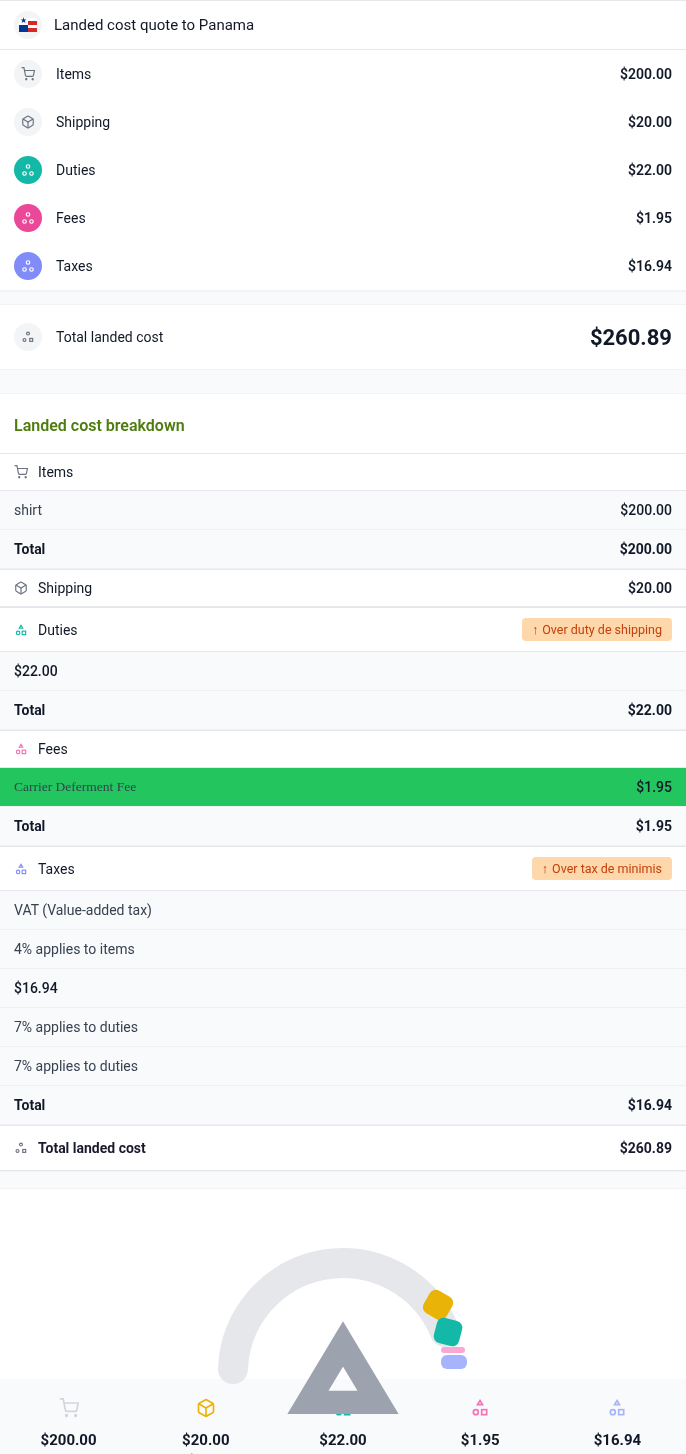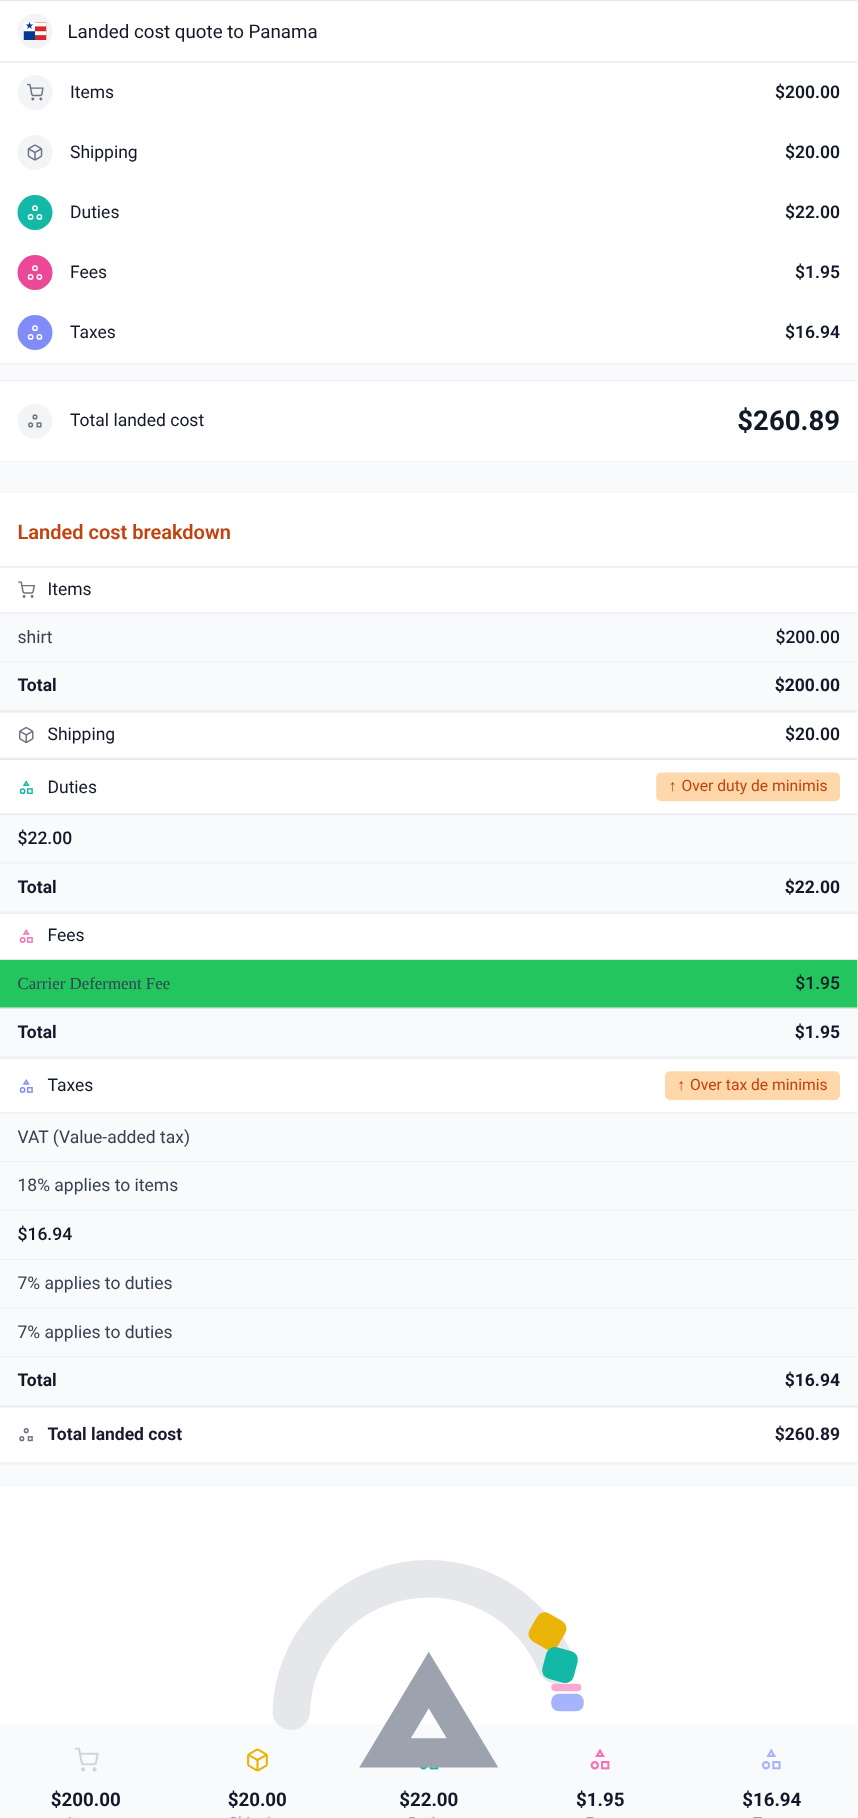--- a/index.html
+++ b/index.html
@@ -72,21 +72,21 @@
     .total-row {
       display: flex; align-items: center;
       padding: 18px 14px;
       gap: 14px;
       border-bottom: 1px solid #f1f3f5;
     }
     .total-label { font-size: 14px; flex: 1; color:#111827; }
     .total-amount { font-size: 22px; font-weight: 700; color: #111827; }
     .big-gap { height: 24px; background: #f9fafb; border-bottom: 1px solid #f1f3f5;}
 
-    .breakdown-title { font-size: 16px; font-weight: 600; padding: 22px 14px 18px; color:#c2410c; }
+    .breakdown-title { font-size: 16px; font-weight: 600; padding: 22px 14px 18px; color:#4d7c0f; }
 
     .bd-section-head {
       display: flex; align-items: center; gap: 10px;
       padding: 10px 14px;
       border-top: 1px solid #e5e7eb;
       border-bottom: 1px solid #e5e7eb;
       background: #fff;
     }
     .bd-section-head .mini-icon { color: #6b7280; }
     .bd-section-head.duties .mini-icon { color: #14b8a6; }
@@ -287,21 +287,21 @@
   <span class="mini-icon">
     <svg width="14" height="14" viewBox="0 0 24 24" fill="none" stroke="currentColor" stroke-width="2">
         <path d="M12 4 L15 9 L9 9 Z"></path>
         <circle cx="7" cy="17" r="3"></circle>
         <rect x="14" y="14" width="6" height="6"></rect>
       </svg>
   </span>
   <div class="bd-label">Duties</div>
   <span class="badge">
     <span>↑</span>
-    <span>Over duty de minimis</span>
+    <span>Over duty de shipping</span>
   </span>
 </div>
 <div class="bd-row">
   <div class="right">$22.00</div>
 </div>
 <div class="bd-row total">
   <div class="left">Total</div>
   <div class="right">$22.00</div>
 </div>
 
@@ -336,21 +336,21 @@
   <span class="badge">
     <span>↑</span>
     <span>Over tax de minimis</span>
   </span>
 </div>
 <div class="bd-row">
   <div class="left">VAT (Value-added tax)</div>
   <div class="right"></div>
 </div>
 <div class="bd-row">
-  <div class="left">18% applies to items</div>
+  <div class="left">4% applies to items</div>
   <div class="right"></div>
 </div>
 <div class="bd-row">
   <div class="right">$16.94</div>
 </div>
 <div class="bd-row">
   <div class="left">7% applies to duties</div>
   <div class="right"></div>
 </div>
 <div class="bd-row">

